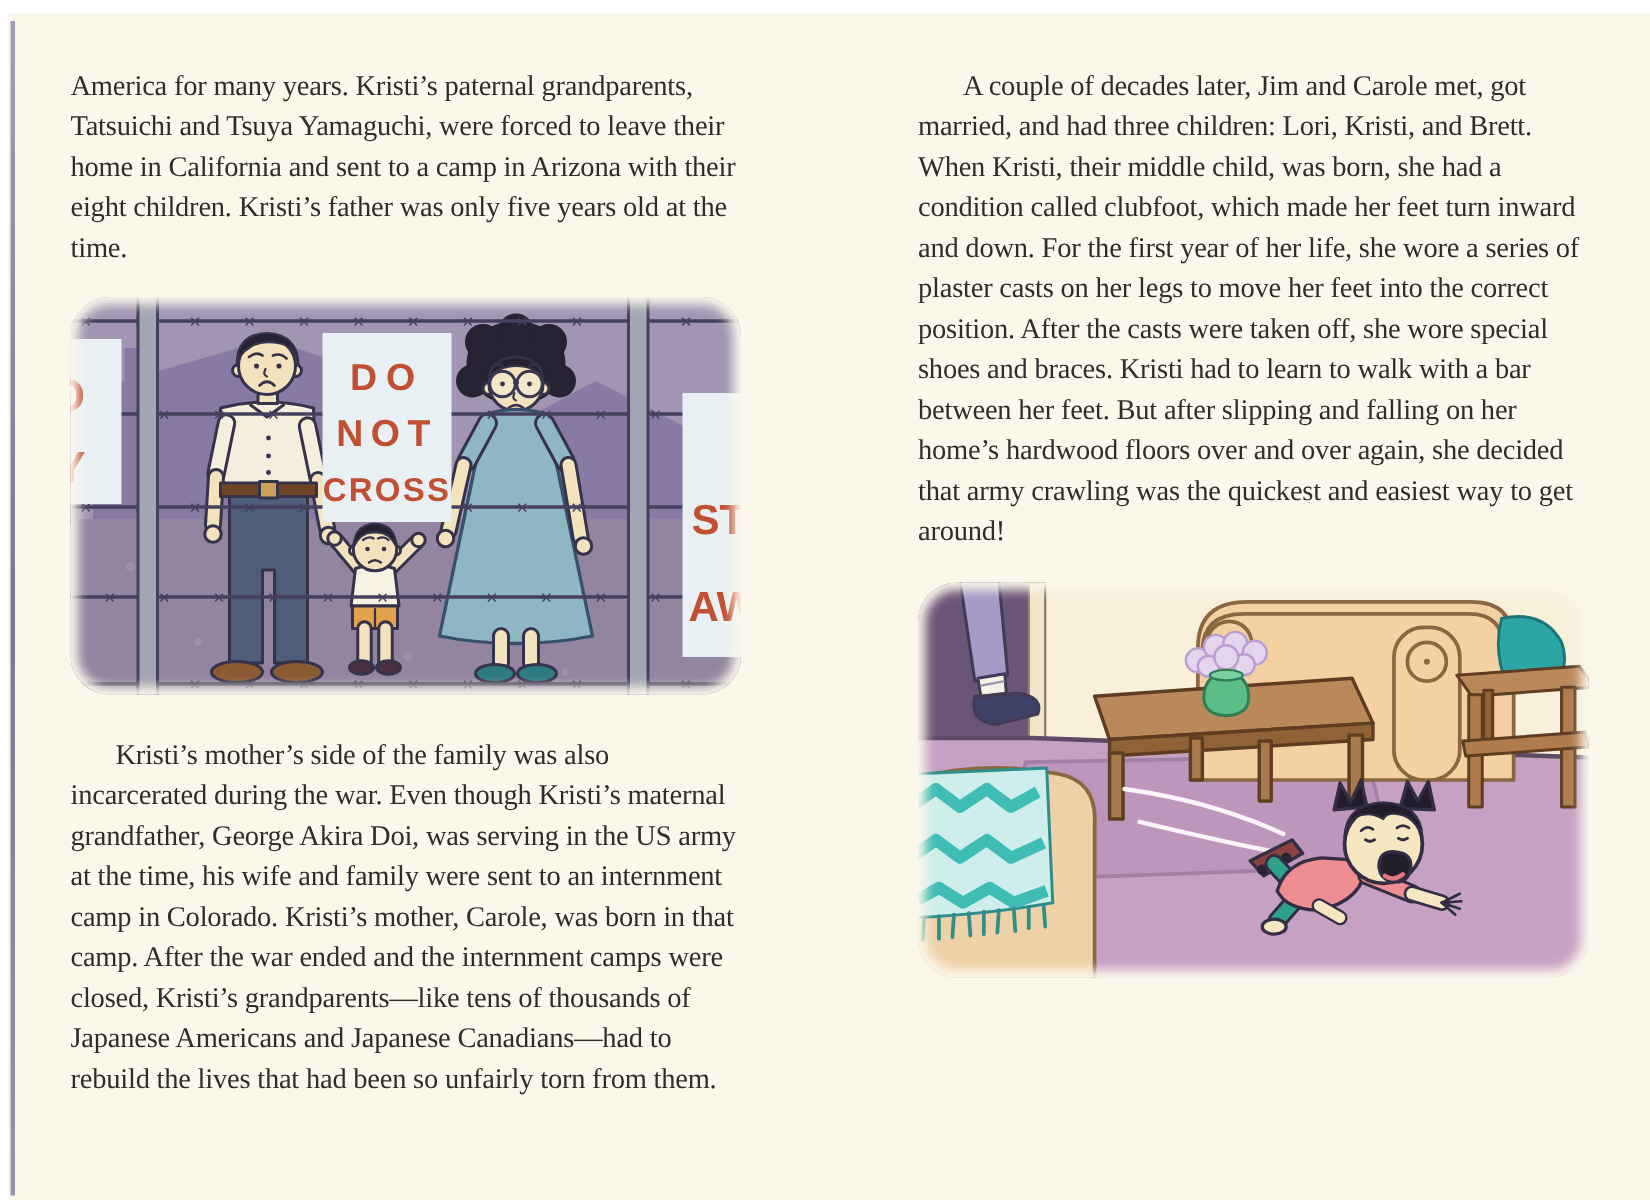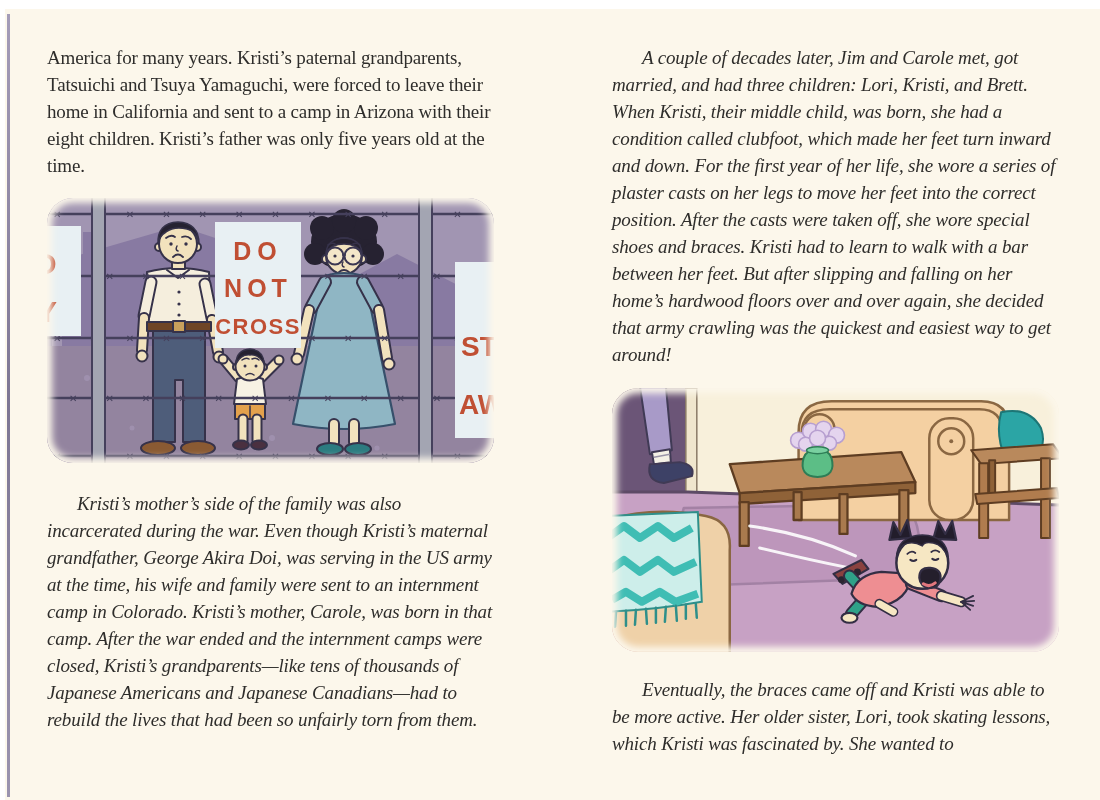--- a/index.html
+++ b/index.html
@@ -6,21 +6,21 @@
   .canvas{position:relative;width:1100px;height:800px;background:#ffffff;overflow:hidden;
           font-family:"Liberation Serif","DejaVu Serif",serif;}
   .spread{position:absolute;left:5px;top:9px;right:0;bottom:0;background:#fcf7eb;}
   .page-edge{position:absolute;left:2px;top:5px;bottom:3px;width:3px;
              background:linear-gradient(#a49cb8,#7d7694,#9a93ae);}
   .page{position:absolute;top:0;width:455px;height:791px;}
   .page.left{left:42px;}
   .page.right{left:607px;}
   .body-text{position:absolute;width:450px;margin:0;font-size:19px;line-height:27px;
              color:#2e2d2b;letter-spacing:-0.15px;text-align:left;}
-  .indent{text-indent:30px;font-style:italic;}
+  .indent{text-indent:30px;}
   .p-left-1{top:35px;}
   .p-left-2{top:481px;}
   .p-right-1{top:35px;}
   .p-right-2{top:667px;}
   .illo{position:absolute;left:0;margin:0;width:447px;}
   .illo-left{top:189px;height:265px;}
   .illo-right{top:379px;height:264px;}
   .illo svg{display:block;width:100%;height:100%;}
   .folio{position:absolute;top:757px;width:450px;text-align:center;font-size:15px;
          color:#3c3a36;letter-spacing:1px;}
@@ -351,18 +351,17 @@
               <path d="M321,171 q3,2 6,0" fill="none" stroke-width="2"></path>
               <path d="M308,190 Q308,179 319,180 Q331,181 329,192 Q327,201 318,200 Q309,199 308,190 Z" fill="#241f2c"></path>
               <path d="M312,196 q6,4 12,-1" stroke="#e2777e" stroke-width="3" fill="none"></path>
             </g>
 
             <rect x="-2" y="-2" width="452" height="268" rx="28" fill="none" stroke="#fcf7eb" stroke-width="14" filter="url(#soften)"></rect>
           </g>
         </svg>
       </figure>
 
-      <p class="body-text indent p-right-2">Eventually, the braces came off and Kristi was able to be more active. Her older sister, Lori, took skating lessons, which Kristi was fascinated by. She wanted to</p>
     </section>
 
     <div class="page-edge"></div>
   </div>
 </div>
 
 </body></html>

